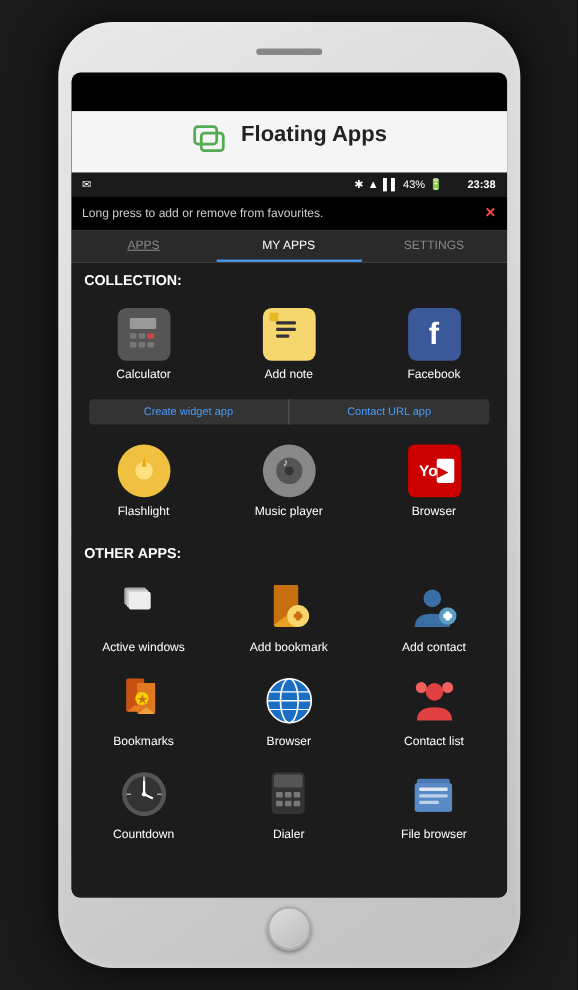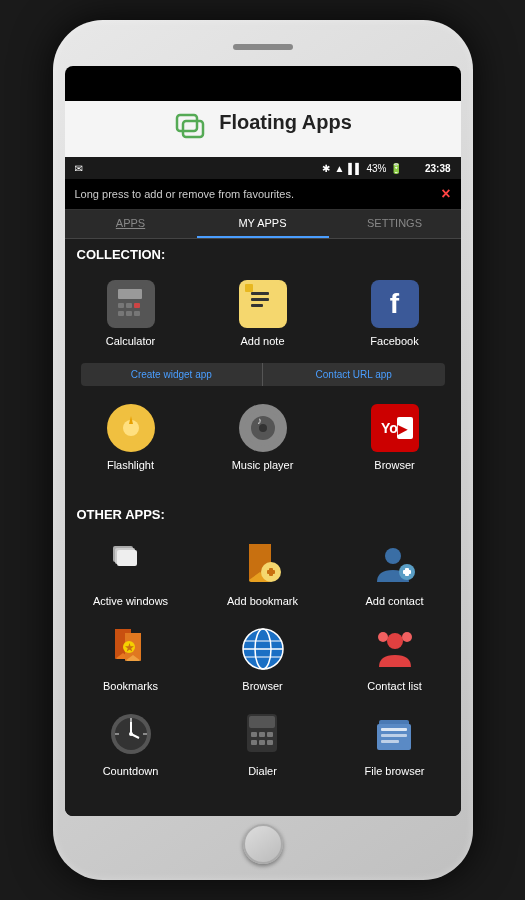--- a/index.html
+++ b/index.html
@@ -433,21 +433,21 @@
                   <rect x="22" y="4" width="16" height="22" rx="2" fill="#fff"></rect>
                   <text x="23" y="20" fill="#cc0000" font-size="12" font-weight="bold">▶</text>
                 </svg>
               </div>
             </div>
             <span class="app-label">Browser</span>
           </div>
 
         </div>
 
-        <div class="section-label" style="margin-top:16px;">OTHER APPS:</div>
+        <div class="section-label" style="margin-top:4px;">OTHER APPS:</div>
 
         <div class="app-grid">
 
           <div class="app-item">
             <div class="app-icon-wrap">
               <div class="app-icon-img icon-windows" style="background:transparent;">
                 <svg width="44" height="44" viewBox="0 0 44 44">
                   <rect x="4" y="4" width="20" height="16" rx="2" fill="#aaa"></rect>
                   <rect x="6" y="6" width="20" height="16" rx="2" fill="#ccc"></rect>
                   <rect x="8" y="8" width="20" height="16" rx="2" fill="#eee"></rect>

